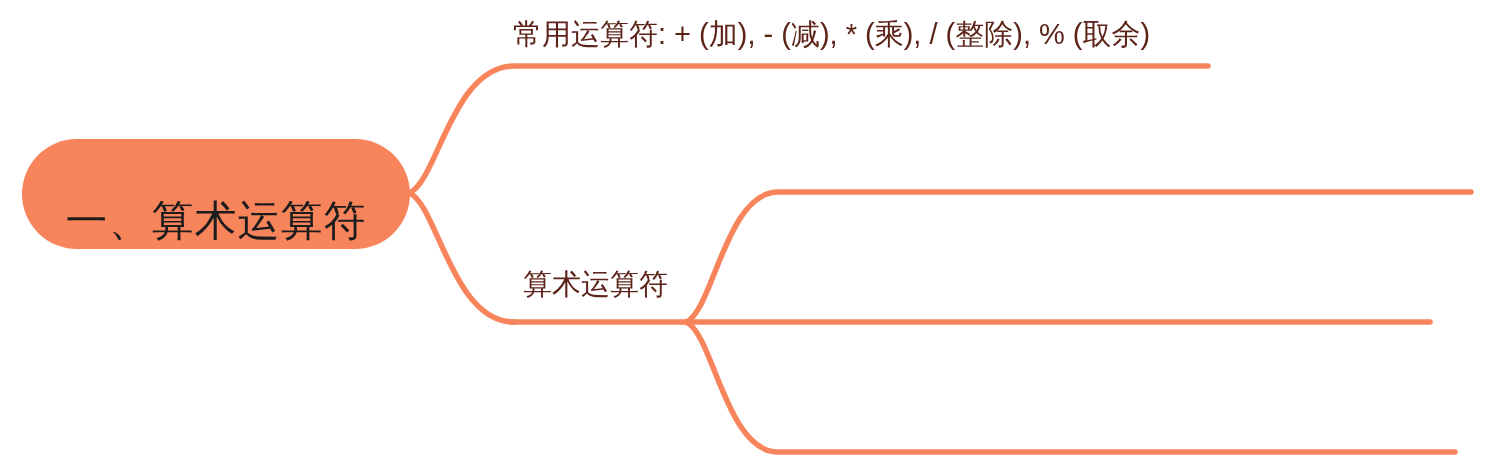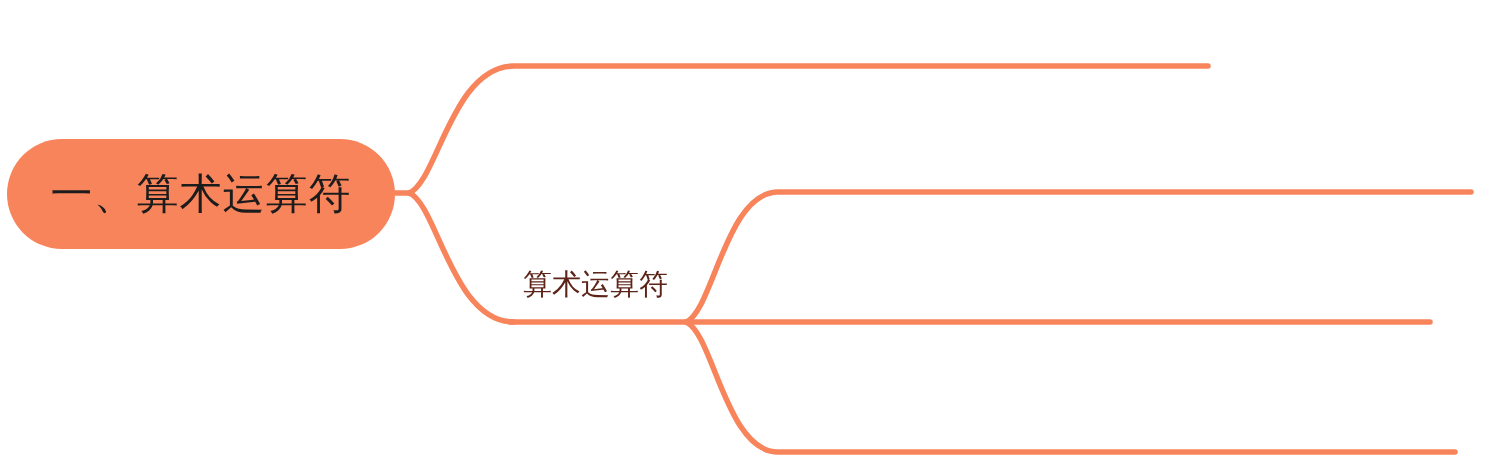--- a/index.html
+++ b/index.html
@@ -17,23 +17,23 @@
   .canvas{
     position:absolute;left:0;top:0;width:1499px;height:465px;background:var(--bg);
   }
   .connector-layer{
     position:absolute;left:0;top:0;width:1499px;height:465px;pointer-events:none;
   }
   .connector-layer path,.connector-layer line{
     stroke:var(--accent);stroke-width:5.5;fill:none;stroke-linecap:round;
   }
   .root-node{
-    position:absolute;left:7px;top:139px;width:388px;height:110px;
+    position:absolute;left:22px;top:139px;width:388px;height:110px;
     background:var(--accent);border-radius:55px;
-    display:flex;align-items:center;justify-content:center;
+    display:flex;align-items:flex-end;justify-content:center;
     cursor:default;
   }
   .root-node .root-label{
     font-size:42px;font-weight:500;color:var(--ink-dark);
     letter-spacing:1px;white-space:nowrap;
   }
   .topic{
     position:absolute;color:var(--ink-brown);
     font-size:29px;line-height:37px;font-weight:400;
     white-space:pre-wrap;word-break:break-all;cursor:default;
@@ -61,19 +61,20 @@
 
     <path d="M 686 322 C 713 311 726 192 778 192 L 1471 192"></path>
 
     <path d="M 686 322 C 713 333 726 452 778 452 L 1455 452"></path>
   </svg>
 
   <div class="root-node">
     <span class="root-label">一、算术运算符</span>
   </div>
 
+  <div class="topic t-common">常用运算符: + (加), - (减), * (乘), / (整除), % (取余)</div>
 
   <div class="topic t-methods">算术运算符</div>
 
 
 
 
 </div>
 
 </body></html>

